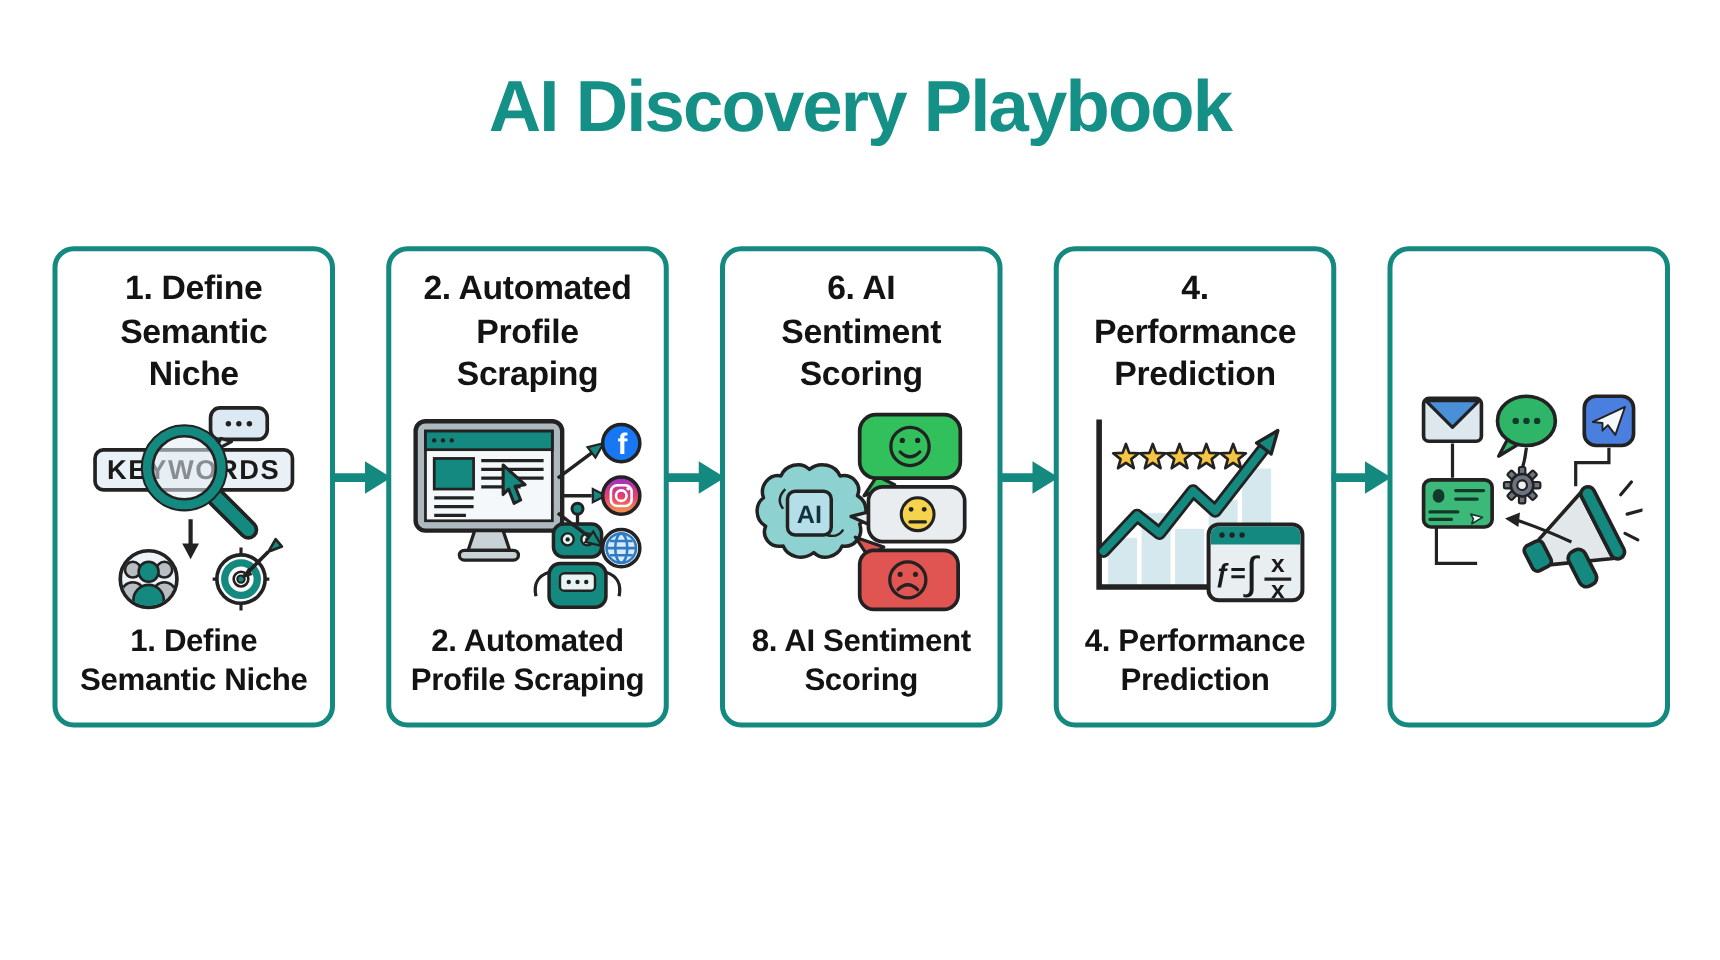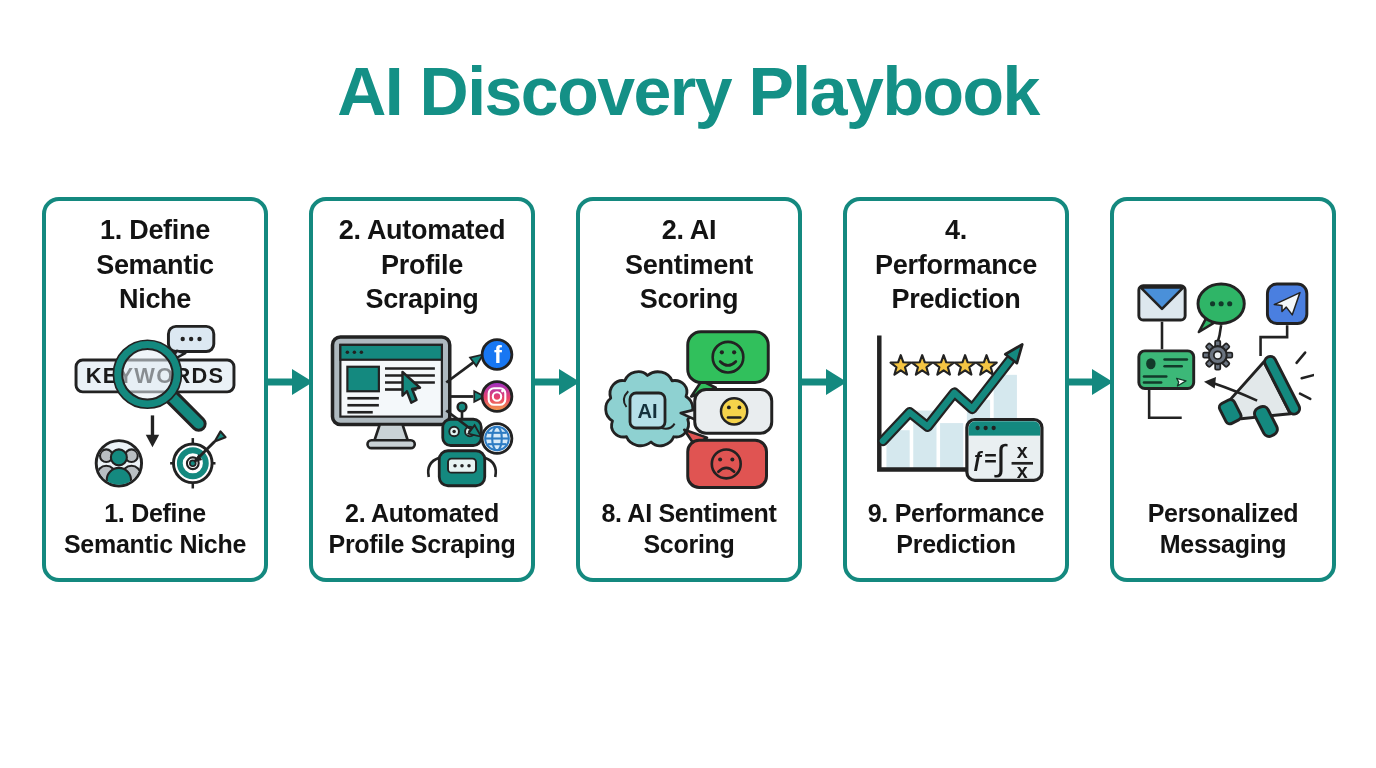--- a/index.html
+++ b/index.html
@@ -1,19 +1,19 @@
 <!DOCTYPE html>
 <html><head>
 <meta charset="utf-8">
 <style>
   html,body{margin:0;padding:0;background:#fff;}
   .canvas{position:relative;width:1376px;height:768px;background:#fff;overflow:hidden;
           font-family:"Liberation Sans",sans-serif;}
   .main-title{position:absolute;top:52px;left:0;width:100%;text-align:center;
-              font-size:68px;font-weight:800;letter-spacing:-1.5px;color:#149086;}
+              font-size:58px;font-weight:800;letter-spacing:-1.5px;color:#149086;}
   .card{position:absolute;top:197px;width:226px;height:385px;box-sizing:border-box;
         background:#fff;border:4.5px solid #14897F;border-radius:17px;
         display:flex;flex-direction:column;align-items:center;justify-content:space-between;
         padding:12px 6px 14px 6px;}
   .card-title{font-size:27px;font-weight:800;line-height:1.28;text-align:center;
               white-space:pre-line;color:#131313;letter-spacing:-0.3px;}
   .card-caption{font-size:25px;font-weight:800;line-height:1.24;text-align:center;
                 white-space:pre-line;color:#131313;letter-spacing:-0.3px;padding-bottom:4px;}
   .card-icon{flex:1;display:flex;align-items:center;justify-content:center;width:100%;}
   .card-icon svg{height:168px;width:auto;display:block;}
@@ -165,21 +165,21 @@
           <line x1="181.5" y1="125.5" x2="202.5" y2="125.5" stroke="#2E7CC3" stroke-width="2.4"></line>
           <line x1="181.5" y1="138.5" x2="202.5" y2="138.5" stroke="#2E7CC3" stroke-width="2.4"></line>
         </g>
       </svg>
     </div>
     <div class="card-caption">2. Automated
 Profile Scraping</div>
   </div>
 
   <div class="card c3">
-    <div class="card-title">2. AI
+    <div class="card-title">6. AI
 Sentiment
 Scoring</div>
     <div class="card-icon">
       <svg viewBox="0 0 200 192">
         <g>
           <path d="M52 60 C62 52 76 56 80 66 C92 64 100 74 96 84 C106 90 106 104 98 110 C102 122 92 132 82 130 C78 140 64 144 56 136 C46 144 32 140 28 130 C16 132 8 122 12 112 C2 106 2 92 10 86 C6 74 16 64 26 66 C30 56 44 52 52 60 Z" fill="#8ED1D1" stroke="#222" stroke-width="3.2" stroke-linejoin="round"></path>
           <path d="M30 78 q-9 9 -2 18" stroke="#222" stroke-width="2.2" fill="none"></path>
           <path d="M68 120 q10 3 15 -5" stroke="#222" stroke-width="2.2" fill="none"></path>
           <rect x="32" y="80" width="40" height="40" rx="7" fill="#B5DFE8" stroke="#222" stroke-width="3.2"></rect>
           <text x="52" y="109" text-anchor="middle" font-size="23" font-weight="800" fill="#14303C">AI</text>
@@ -246,21 +246,21 @@
             <circle cx="21" cy="9.5" r="2.4" fill="#222"></circle>
             <circle cx="30" cy="9.5" r="2.4" fill="#222"></circle>
           <text x="6" y="52" font-size="24" font-weight="700" fill="#1A1A1A">ƒ=</text>
           <text x="33" y="57" font-size="40" fill="#1A1A1A">∫</text>
           <text x="62" y="43" text-anchor="middle" font-size="22" font-weight="700" fill="#1A1A1A">x</text>
           <line x1="50" y1="49" x2="74" y2="49" stroke="#222" stroke-width="3"></line>
           <text x="62" y="66" text-anchor="middle" font-size="22" font-weight="700" fill="#1A1A1A">x</text>
         </g>
       </svg>
     </div>
-    <div class="card-caption">9. Performance
+    <div class="card-caption">4. Performance
 Prediction</div>
   </div>
 
   <div class="card c5">
     <div class="card-icon">
       <svg viewBox="0 0 212 196">
         <g stroke="#222" stroke-width="3" fill="none">
           <path d="M35 58 V90"></path>
           <path d="M20 136 V170 H58"></path>
           <path d="M104 62 C102 82 96 96 88 110"></path>
@@ -314,22 +314,20 @@
           <path d="M192 106 l10 -12"></path>
           <path d="M198 124 l15 -4"></path>
           <path d="M196 142 l12 6"></path>
         </g>
         <g>
           <path d="M146 150 C124 140 108 134 96 130" stroke="#222" stroke-width="3" fill="none"></path>
           <polygon points="84,128 98,122.5 96.5,136" fill="#222"></polygon>
         </g>
       </svg>
     </div>
-    <div class="card-caption">Personalized
-Messaging</div>
   </div>
 
   <svg class="flow-arrow a1" viewBox="0 0 48 36">
     <line x1="0" y1="18" x2="30" y2="18" stroke="#14897F" stroke-width="7"></line>
     <polygon points="27,5 48,18 27,31" fill="#14897F"></polygon>
   </svg>
   <svg class="flow-arrow a2" viewBox="0 0 48 36">
     <line x1="0" y1="18" x2="30" y2="18" stroke="#14897F" stroke-width="7"></line>
     <polygon points="27,5 48,18 27,31" fill="#14897F"></polygon>
   </svg>

